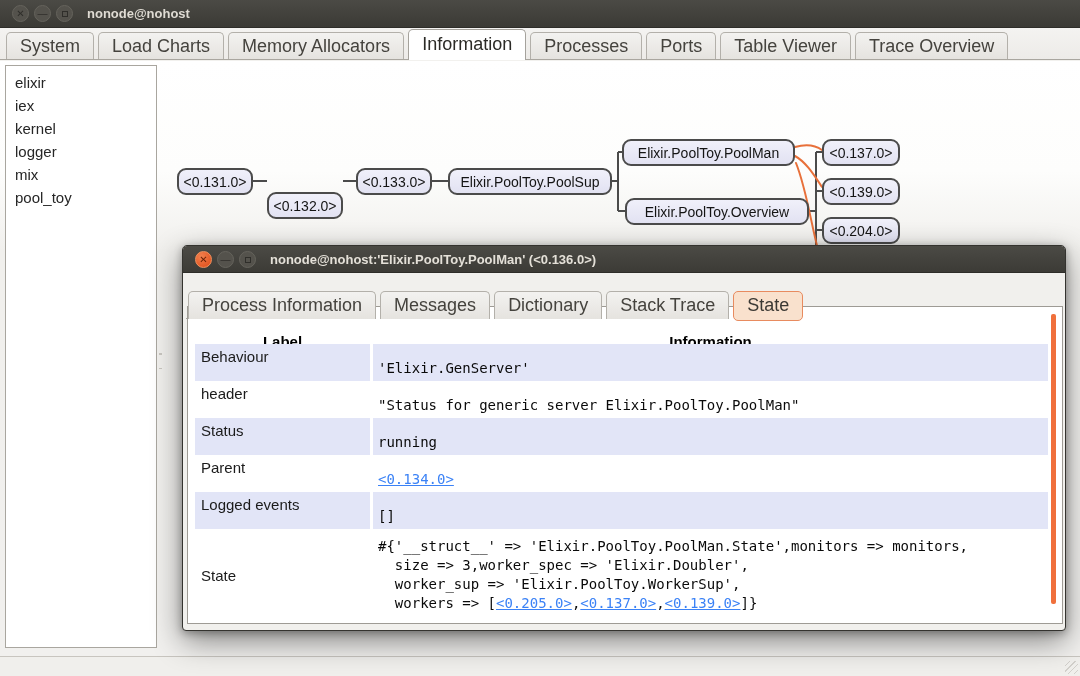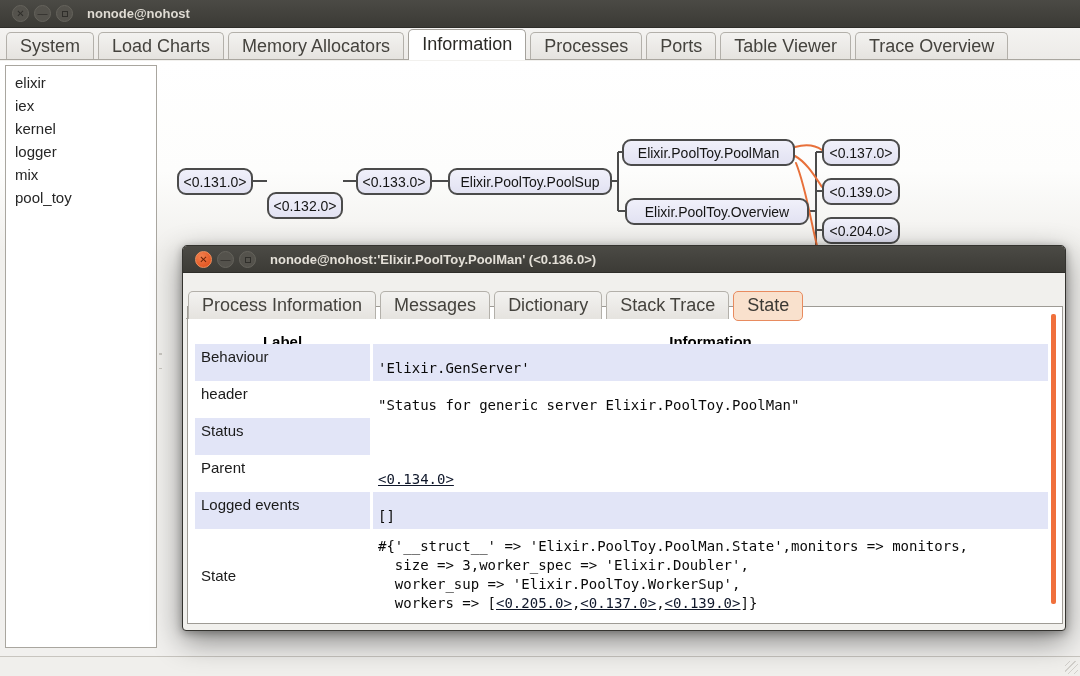--- a/index.html
+++ b/index.html
@@ -71,21 +71,21 @@
   .thead .hc { display:flex; align-items:center; justify-content:center;
     font-weight:bold; font-size:15px; color:#000;margin-top:20px; }
   .trow { display:grid; grid-template-columns:175px 3px 1fr; height:37px; }
   .trow.tall { height:92px; }
   .cell-label { font-size:15px; color:#1B1B1B; padding:4px 0 0 6px; background:transparent; }
   .trow.alt .cell-label, .trow.alt .cell-info { background:#E2E5F7; }
   .cell-info { font-family:"DejaVu Sans Mono","Liberation Mono",monospace; font-size:14px; color:#0A0A0A;
     display:flex; align-items:flex-end; padding:0 0 5px 5px; white-space:pre; overflow:hidden; }
   .trow.tall .cell-label { display:flex; align-items:center; padding-top:0; }
   .trow.tall .cell-info { display:block; padding-top:8px; line-height:19px; }
-  .pid-link { color:#0f172a; text-decoration:underline; cursor:pointer; }
+  .pid-link { color:#3b82f6; text-decoration:underline; cursor:pointer; }
 
   .vscroll { position:absolute; right:6px; top:7px; width:5px; height:290px;
     background:#F0703C; border-radius:2px; }
 
   
   .statusbar { position:absolute; left:0; top:656px; width:1080px; height:20px;
     background:#F0EFEC; border-top:1px solid #C8C5BF; }
   .grip { position:absolute; right:2px; bottom:2px; width:13px; height:13px; opacity:.55;
     background:repeating-linear-gradient(135deg, transparent 0 3px, #B9B6B0 3px 4px); }
 </style>
@@ -174,20 +174,21 @@
               <div class="cell-info"><span>'Elixir.GenServer'</span></div>
             </div>
             <div class="trow">
               <div class="cell-label">header</div>
               <div></div>
               <div class="cell-info"><span>"Status for generic server Elixir.PoolToy.PoolMan"</span></div>
             </div>
             <div class="trow alt">
               <div class="cell-label">Status</div>
               <div></div>
+              <div class="cell-info"><span>running</span></div>
             </div>
             <div class="trow">
               <div class="cell-label">Parent</div>
               <div></div>
               <div class="cell-info"><a class="pid-link">&lt;0.134.0&gt;</a></div>
             </div>
             <div class="trow alt">
               <div class="cell-label">Logged events</div>
               <div></div>
               <div class="cell-info"><span>[]</span></div>

